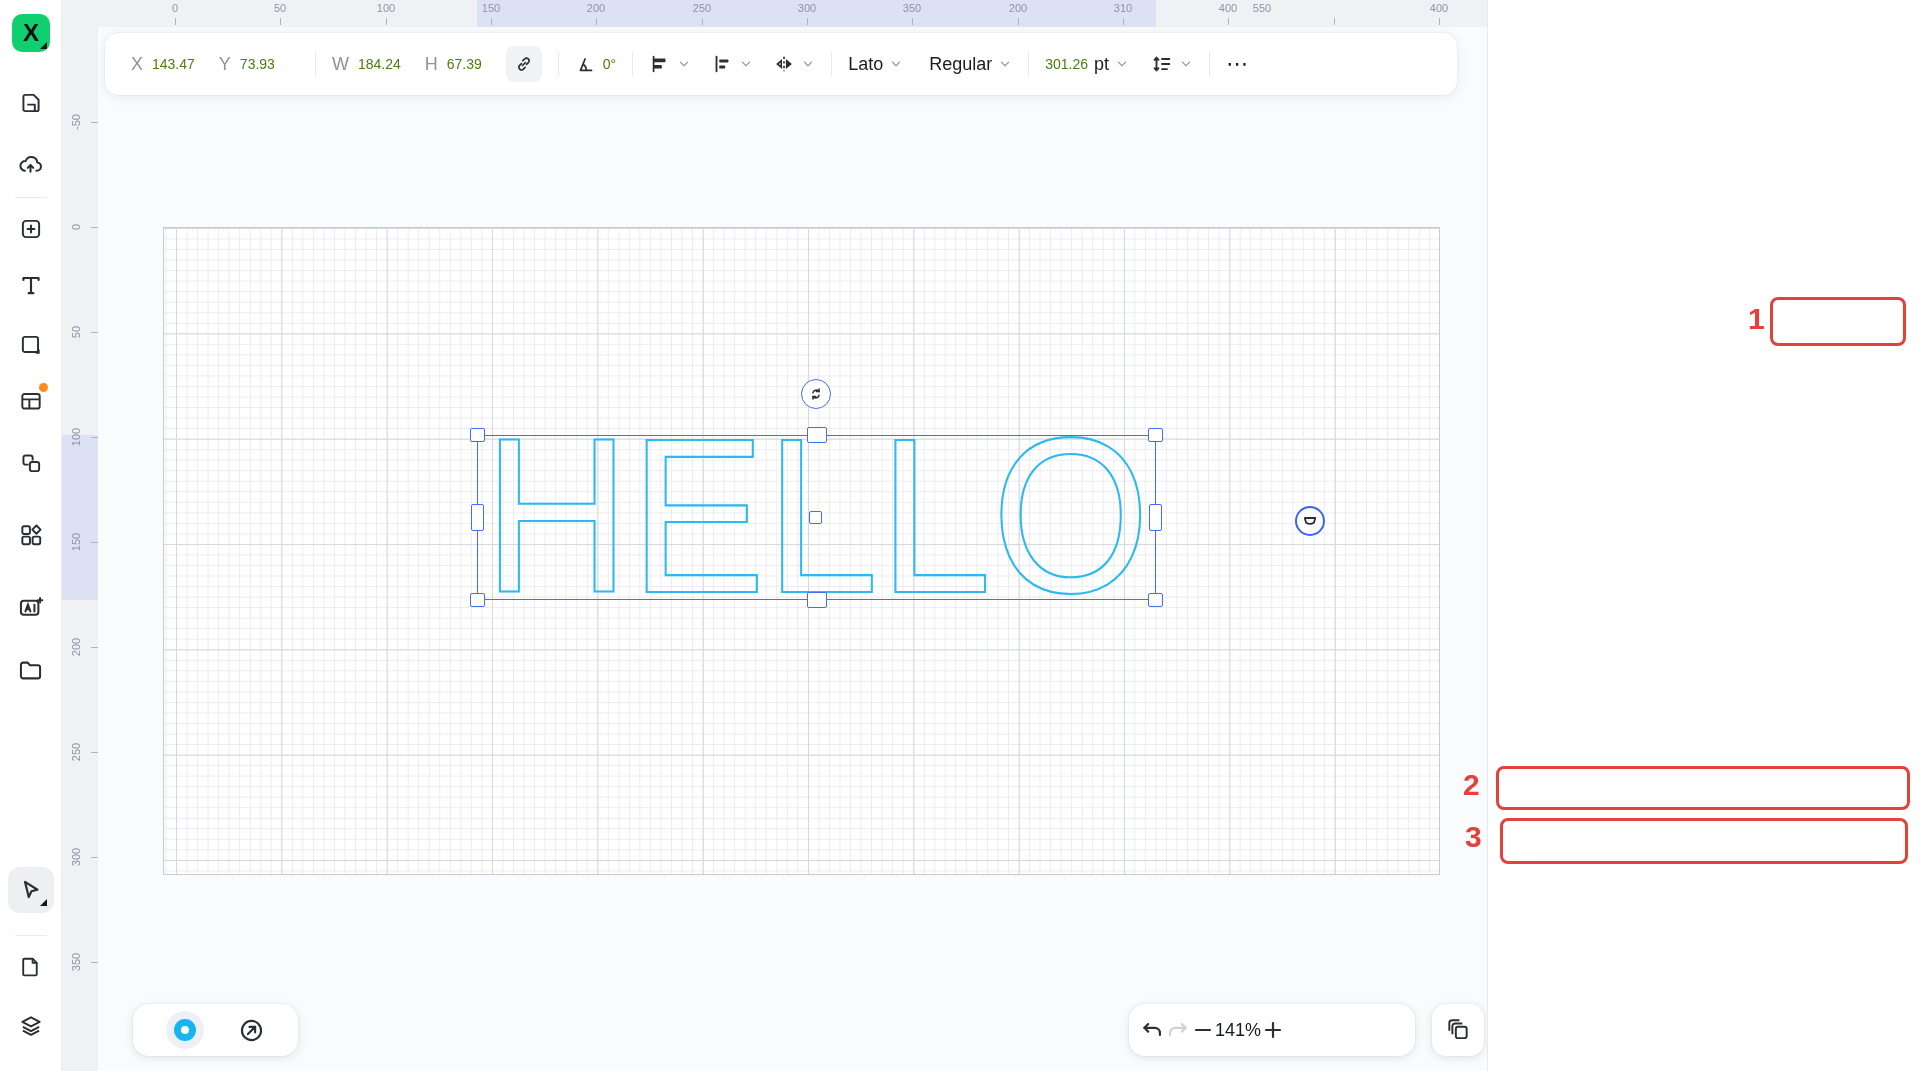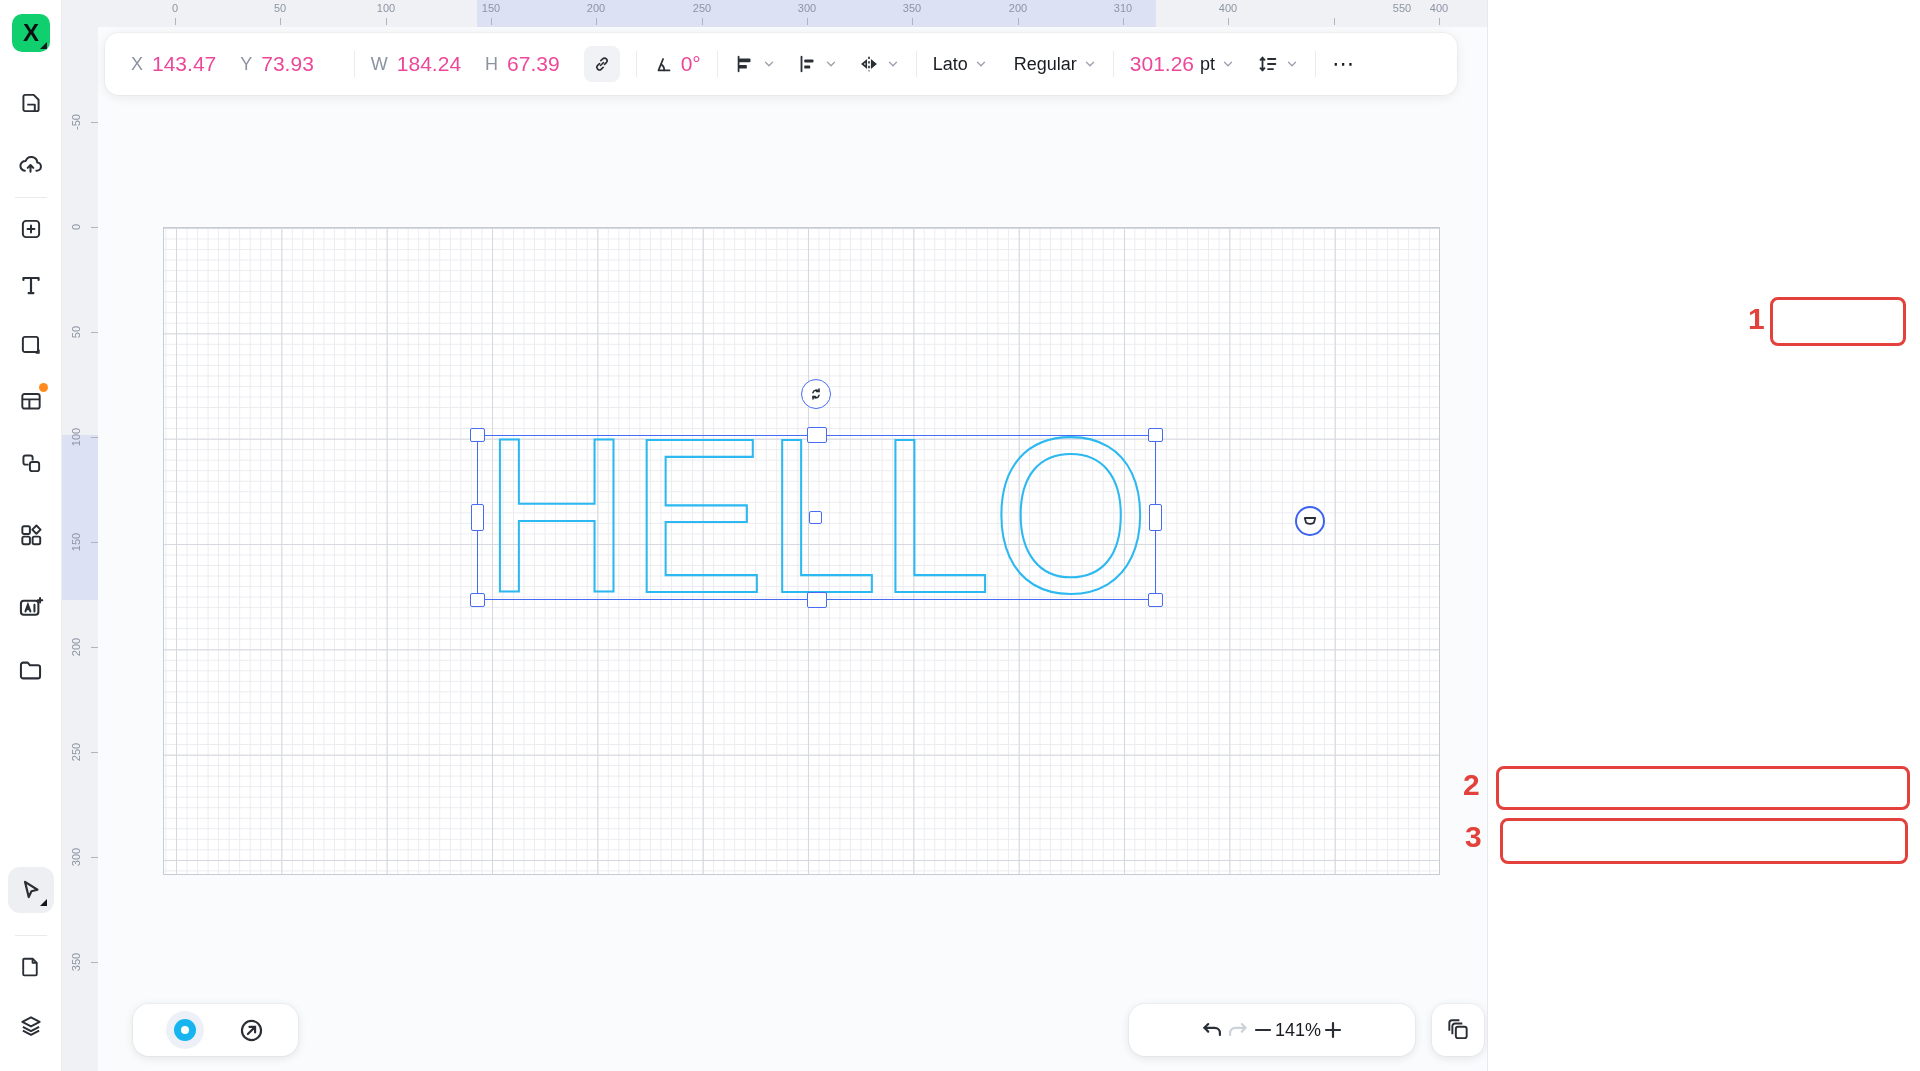--- a/index.html
+++ b/index.html
@@ -54,35 +54,35 @@
   #head-badge { left:1295px; top:506px; width:30px; height:30px; border-radius:50%; background:#fff;
     border:2px solid #3b63ee; display:flex; align-items:center; justify-content:center; z-index:4; }
 
   
   #toolbar { left:105px; top:33px; width:1352px; height:62px; background:#fff; border-radius:14px;
     box-shadow:0 2px 12px rgba(20,24,34,.08), 0 0 0 1px rgba(20,24,34,.03); z-index:20;
     display:flex; align-items:center; padding:0 26px; }
   .tb-div { width:1px; height:26px; background:#e9ebef; margin:0 16px; flex:none; }
   .tb-field { display:flex; align-items:center; gap:9px; margin-right:24px; }
   .tb-lab { color:#8b93a1; font-size:18px; }
-  .tb-val { color:#ec4899; font-size:21px; }
+  .tb-val { color:#4d7c0f; font-size:14px; }
   .tb-btn { display:flex; align-items:center; gap:6px; cursor:pointer; }
   .link-box { width:36px; height:36px; border-radius:8px; background:#f1f2f5; display:flex; align-items:center; justify-content:center; }
   .chev { color:#9aa1ad; }
   .tb-text { color:#191c22; font-size:18px; }
   .tb-ellipsis { color:#191c22; font-size:22px; letter-spacing:2px; }
 
   
   .pill { background:#fff; border-radius:16px; box-shadow:0 2px 10px rgba(20,24,34,.10), 0 0 0 1px rgba(20,24,34,.03);
     display:flex; align-items:center; z-index:20; }
   #bl-pill { left:133px; top:1004px; width:165px; height:52px; justify-content:space-evenly; }
   #cam-toggle-bg { width:38px; height:38px; border-radius:50%; background:#edf1f7; display:flex; align-items:center; justify-content:center; }
   #cam-dot { width:22px; height:22px; border-radius:50%; background:#16b5f0; display:flex; align-items:center; justify-content:center; }
   #cam-dot i { width:8px; height:8px; border-radius:50%; background:#fff; }
-  #br-pill { left:1129px; top:1004px; width:286px; height:52px; justify-content:center; padding:0 10px; }
+  #br-pill { left:1129px; top:1004px; width:286px; height:52px; justify-content:flex-start; padding:0 10px; }
   #zoom-val { font-size:18px; color:#191c22; }
   #copy-btn { left:1432px; top:1004px; width:52px; height:52px; border-radius:14px; justify-content:center; }
 
   
   #panel { left:1487px; top:0; width:433px; height:1071px; background:#fff; border-left:1px solid #e8e9ec; z-index:25; }
   .p-row-label { color:#878e99; font-size:15px; }
   .p-row-label2 { color:#737a85; font-size:15px; }
   .p-val { color:#15181d; font-size:15px; }
   #dev-thumb { position:absolute; left:1516px; top:30px; width:76px; height:44px; border-radius:5px;
     background:linear-gradient(#6a6e74 0%,#4a4e54 22%,#3a3e44 46%,#2e3238 100%); box-shadow:inset 0 -3px 0 #25282d; }
@@ -146,21 +146,21 @@
     <span class="rt-num" style="left:218px">50</span>
     <span class="rt-num" style="left:324px">100</span>
     <span class="rt-num" style="left:429px">150</span>
     <span class="rt-num" style="left:534px">200</span>
     <span class="rt-num" style="left:640px">250</span>
     <span class="rt-num" style="left:745px">300</span>
     <span class="rt-num" style="left:850px">350</span>
     <span class="rt-num" style="left:956px">200</span>
     <span class="rt-num" style="left:1061px">310</span>
     <span class="rt-num" style="left:1166px">400</span>
-    <span class="rt-num" style="left:1340px">550</span>
+    <span class="rt-num" style="left:1200px">550</span>
     <span class="rt-num" style="left:1377px">400</span>
     <i class="rt-tick" style="left:113px"></i>
       <i class="rt-tick" style="left:218px"></i>
       <i class="rt-tick" style="left:324px"></i>
     <i class="rt-tick" style="left:429px"></i>
       <i class="rt-tick" style="left:534px"></i>
       <i class="rt-tick" style="left:640px"></i>
     <i class="rt-tick" style="left:745px"></i>
       <i class="rt-tick" style="left:850px"></i>
       <i class="rt-tick" style="left:956px"></i>

